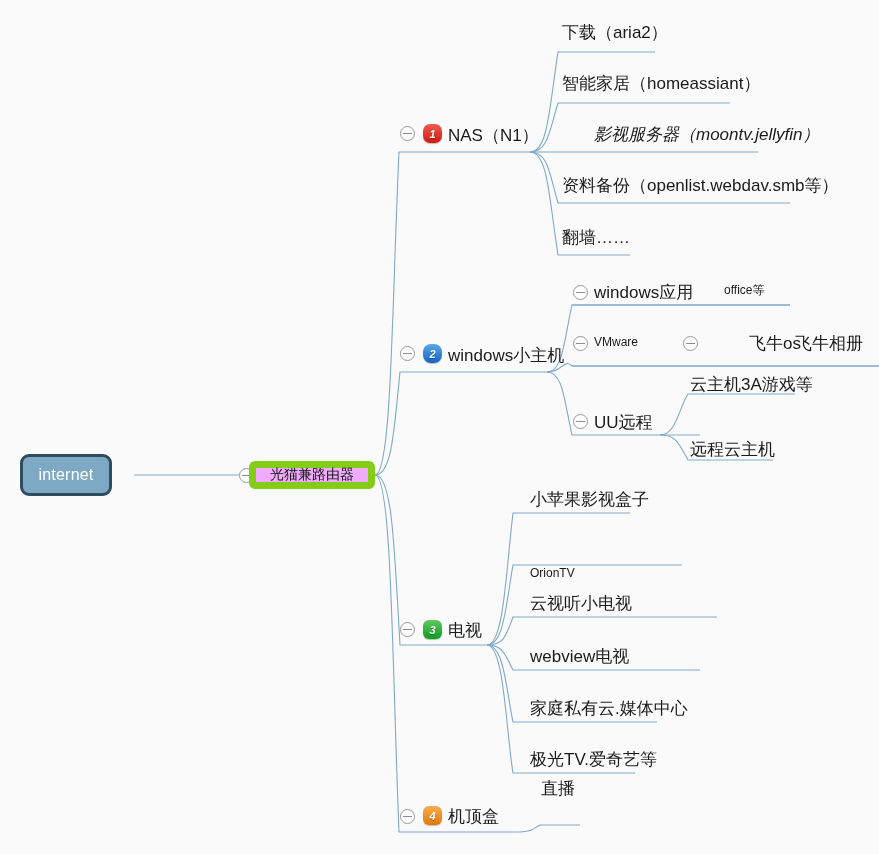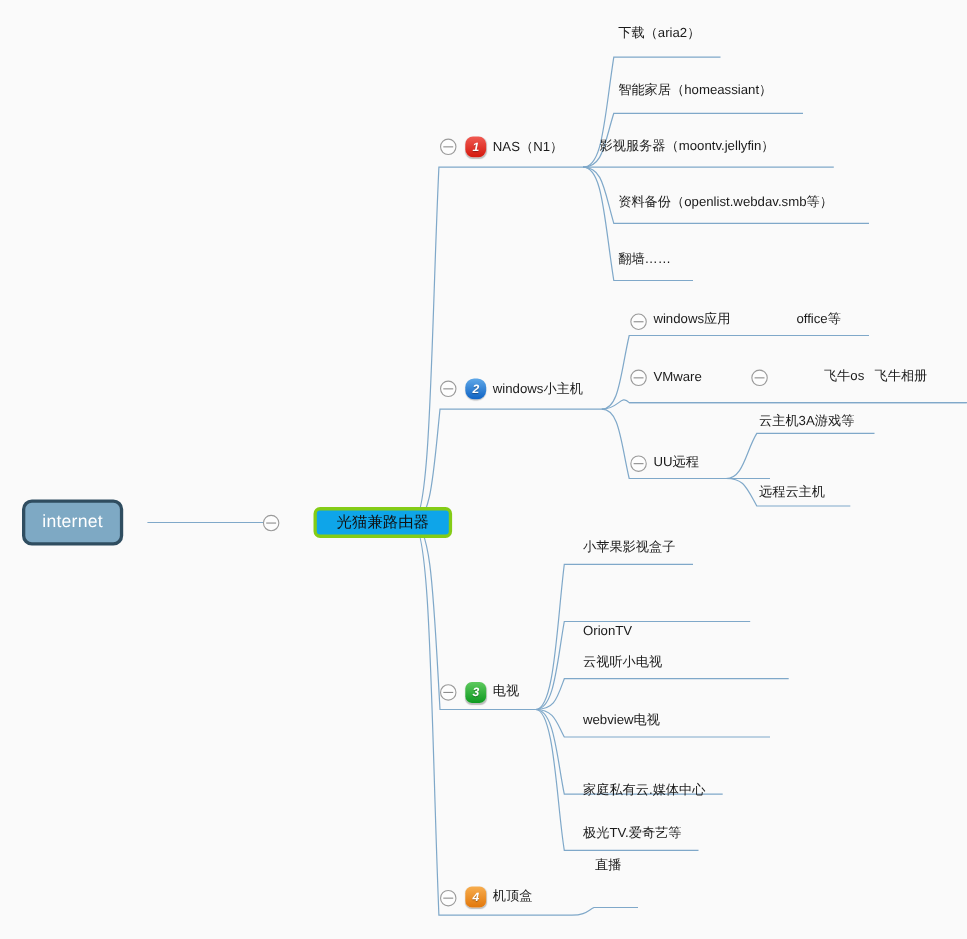--- a/index.html
+++ b/index.html
@@ -23,39 +23,38 @@
     color:#ffffff;
     font-size:16px;
     display:flex;align-items:center;justify-content:center;
     letter-spacing:.2px;
   }
 
   
   .box-node{
     position:absolute;
     box-sizing:border-box;
-    background:#0ea5e9;
-    border:3px solid #84cc16;
+    background:#f0abfc;
+    border:7px solid #84cc16;
     border-radius:6px;
     color:#111;
     font-size:14px;
     display:flex;align-items:center;justify-content:center;
     padding:0 10px;
-    margin-left:36px;
   }
 
   
   .topic{
     position:absolute;
     font-size:12px;
     color:#1a1a1a;
     white-space:nowrap;
     line-height:1;
   }
-  .topic.cn{font-size:12px;}
+  .topic.cn{font-size:17px;}
 
   
   .toggle{
     position:absolute;
     width:15px;height:15px;
     border:1px solid #9a9a9a;
     border-radius:50%;
     background:#fdfdfd;
     box-sizing:border-box;
   }
@@ -137,21 +136,21 @@
   </div>
 
   <div class="toggle" style="left:400px;top:126px;"></div>
   <div class="badge badge-1" style="left:423px;top:124px;">
     <span>1</span>
   </div>
   <div class="topic cn" style="left:448px;top:127px;">NAS（N1）</div>
 
   <div class="topic cn" style="left:562px;top:24px;">下载（aria2）</div>
   <div class="topic cn" style="left:562px;top:75px;">智能家居（homeassiant）</div>
-  <div class="topic cn" style="left:545px;top:126px;">影视服务器（moontv.jellyfin）</div>
+  <div class="topic cn" style="left:594px;top:126px;font-style:italic;">影视服务器（moontv.jellyfin）</div>
   <div class="topic cn" style="left:562px;top:177px;">资料备份（openlist.webdav.smb等）</div>
   <div class="topic cn" style="left:562px;top:229px;">翻墙……</div>
 
   <div class="toggle" style="left:400px;top:346px;"></div>
   <div class="badge badge-2" style="left:423px;top:344px;">
     <span>2</span>
   </div>
   <div class="topic cn" style="left:448px;top:347px;">windows小主机</div>
 
   <div class="toggle" style="left:573px;top:285px;"></div>
@@ -172,21 +171,21 @@
   <div class="toggle" style="left:400px;top:622px;"></div>
   <div class="badge badge-3" style="left:423px;top:620px;">
     <span>3</span>
   </div>
   <div class="topic cn" style="left:448px;top:622px;">电视</div>
 
   <div class="topic cn" style="left:530px;top:491px;">小苹果影视盒子</div>
   <div class="topic" style="left:530px;top:544px;margin-top:23px;">OrionTV</div>
   <div class="topic cn" style="left:530px;top:595px;">云视听小电视</div>
   <div class="topic cn" style="left:530px;top:648px;">webview电视</div>
-  <div class="topic cn" style="left:530px;top:700px;margin-top:12px;">家庭私有云.媒体中心</div>
+  <div class="topic cn" style="left:530px;top:700px;">家庭私有云.媒体中心</div>
   <div class="topic cn" style="left:530px;top:751px;">极光TV.爱奇艺等</div>
 
   <div class="toggle" style="left:400px;top:809px;"></div>
   <div class="badge badge-4" style="left:423px;top:806px;">
     <span>4</span>
   </div>
   <div class="topic cn" style="left:448px;top:808px;">机顶盒</div>
   <div class="topic cn" style="left:541px;top:780px;">直播</div>
 
 </div>

